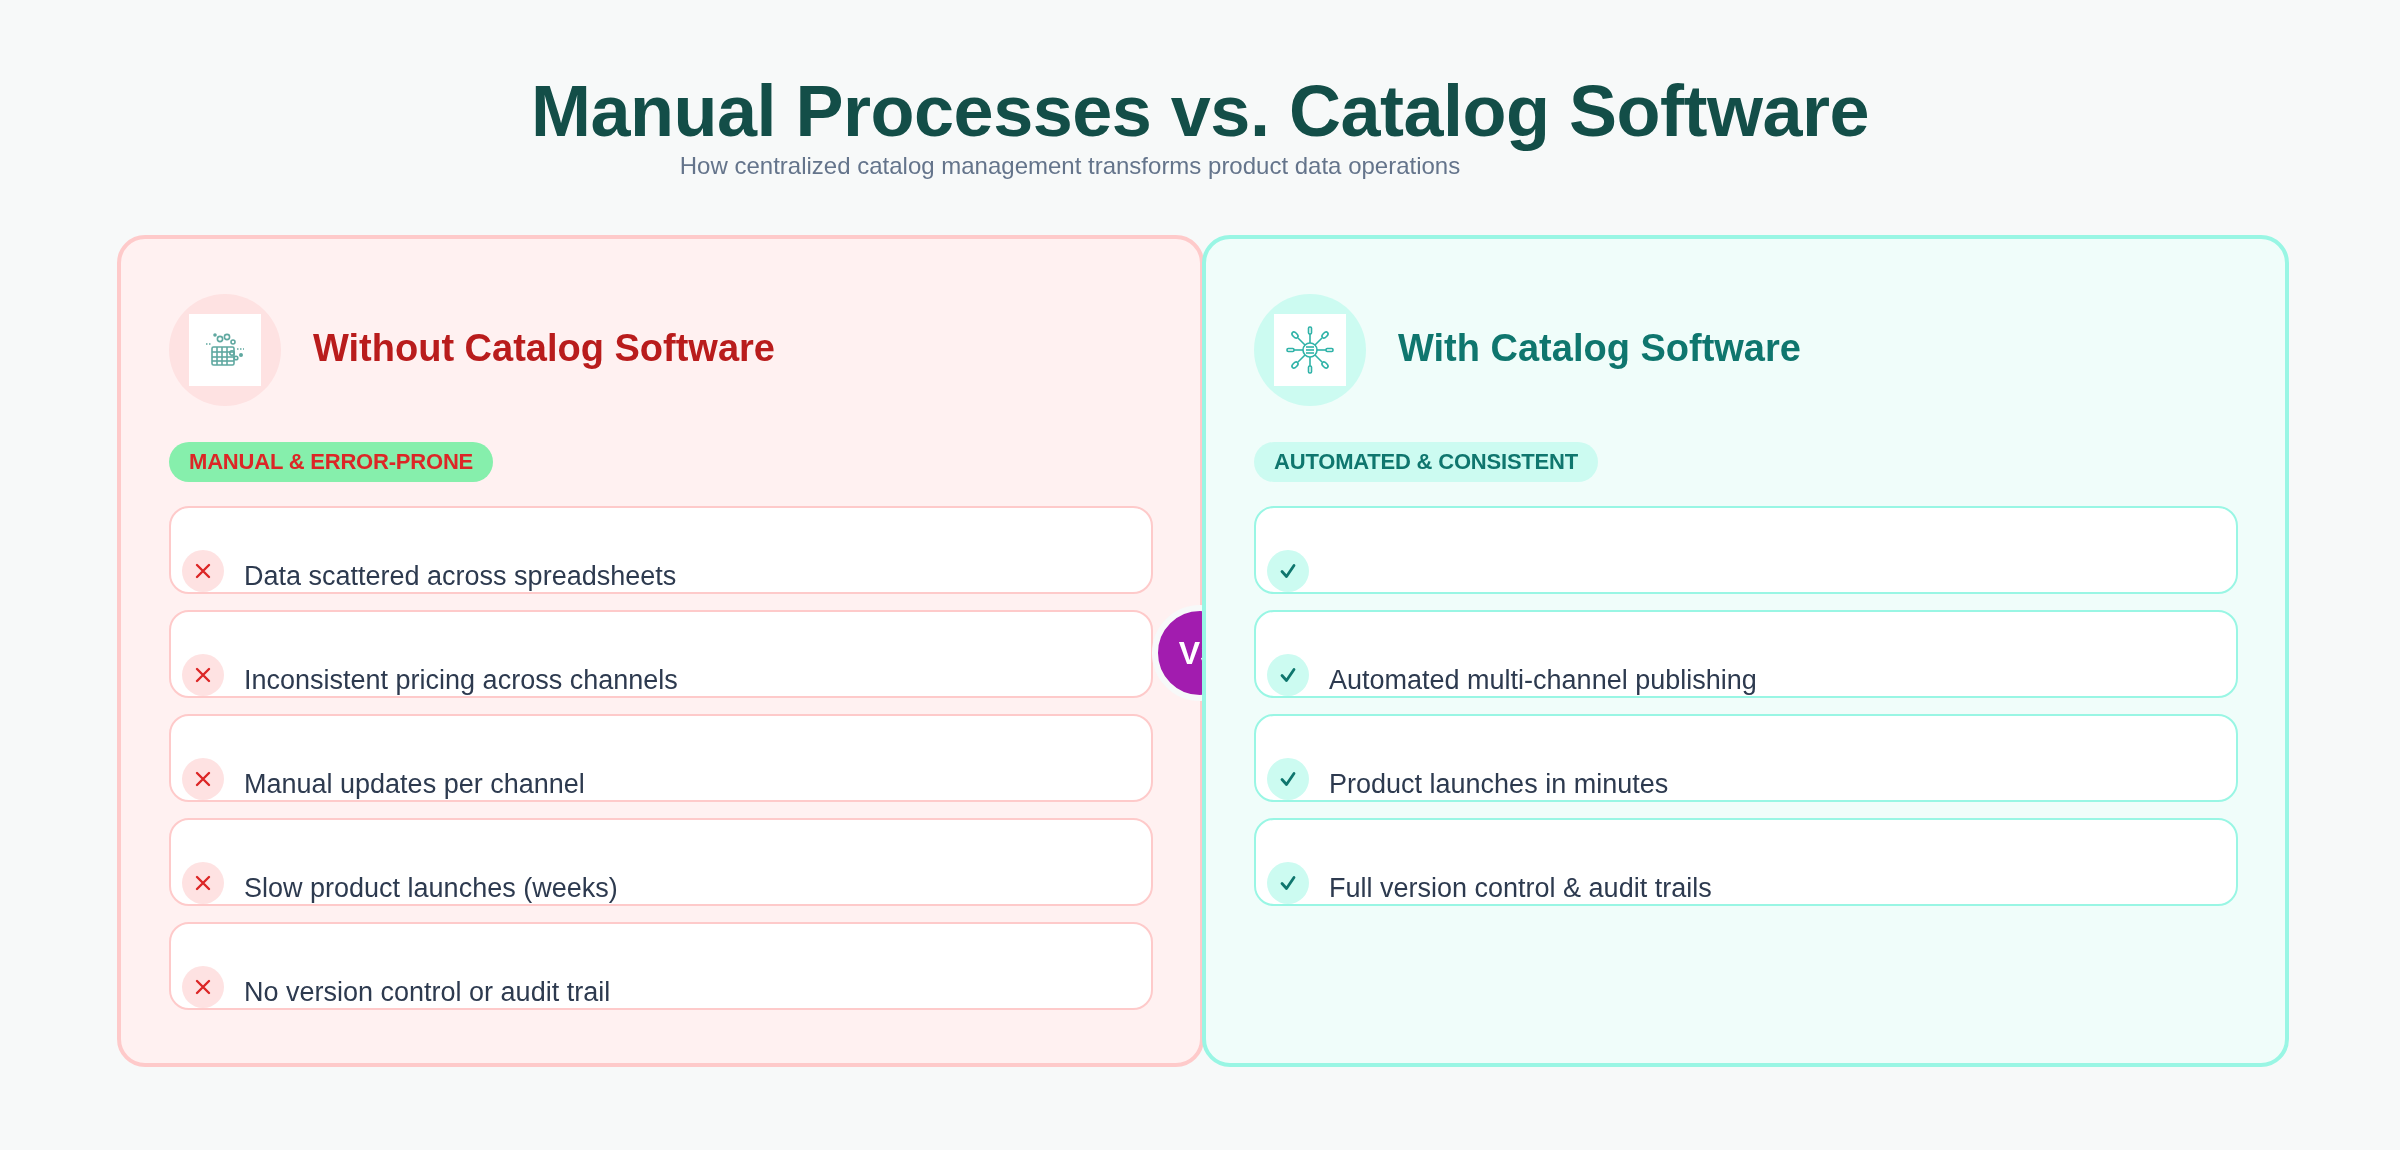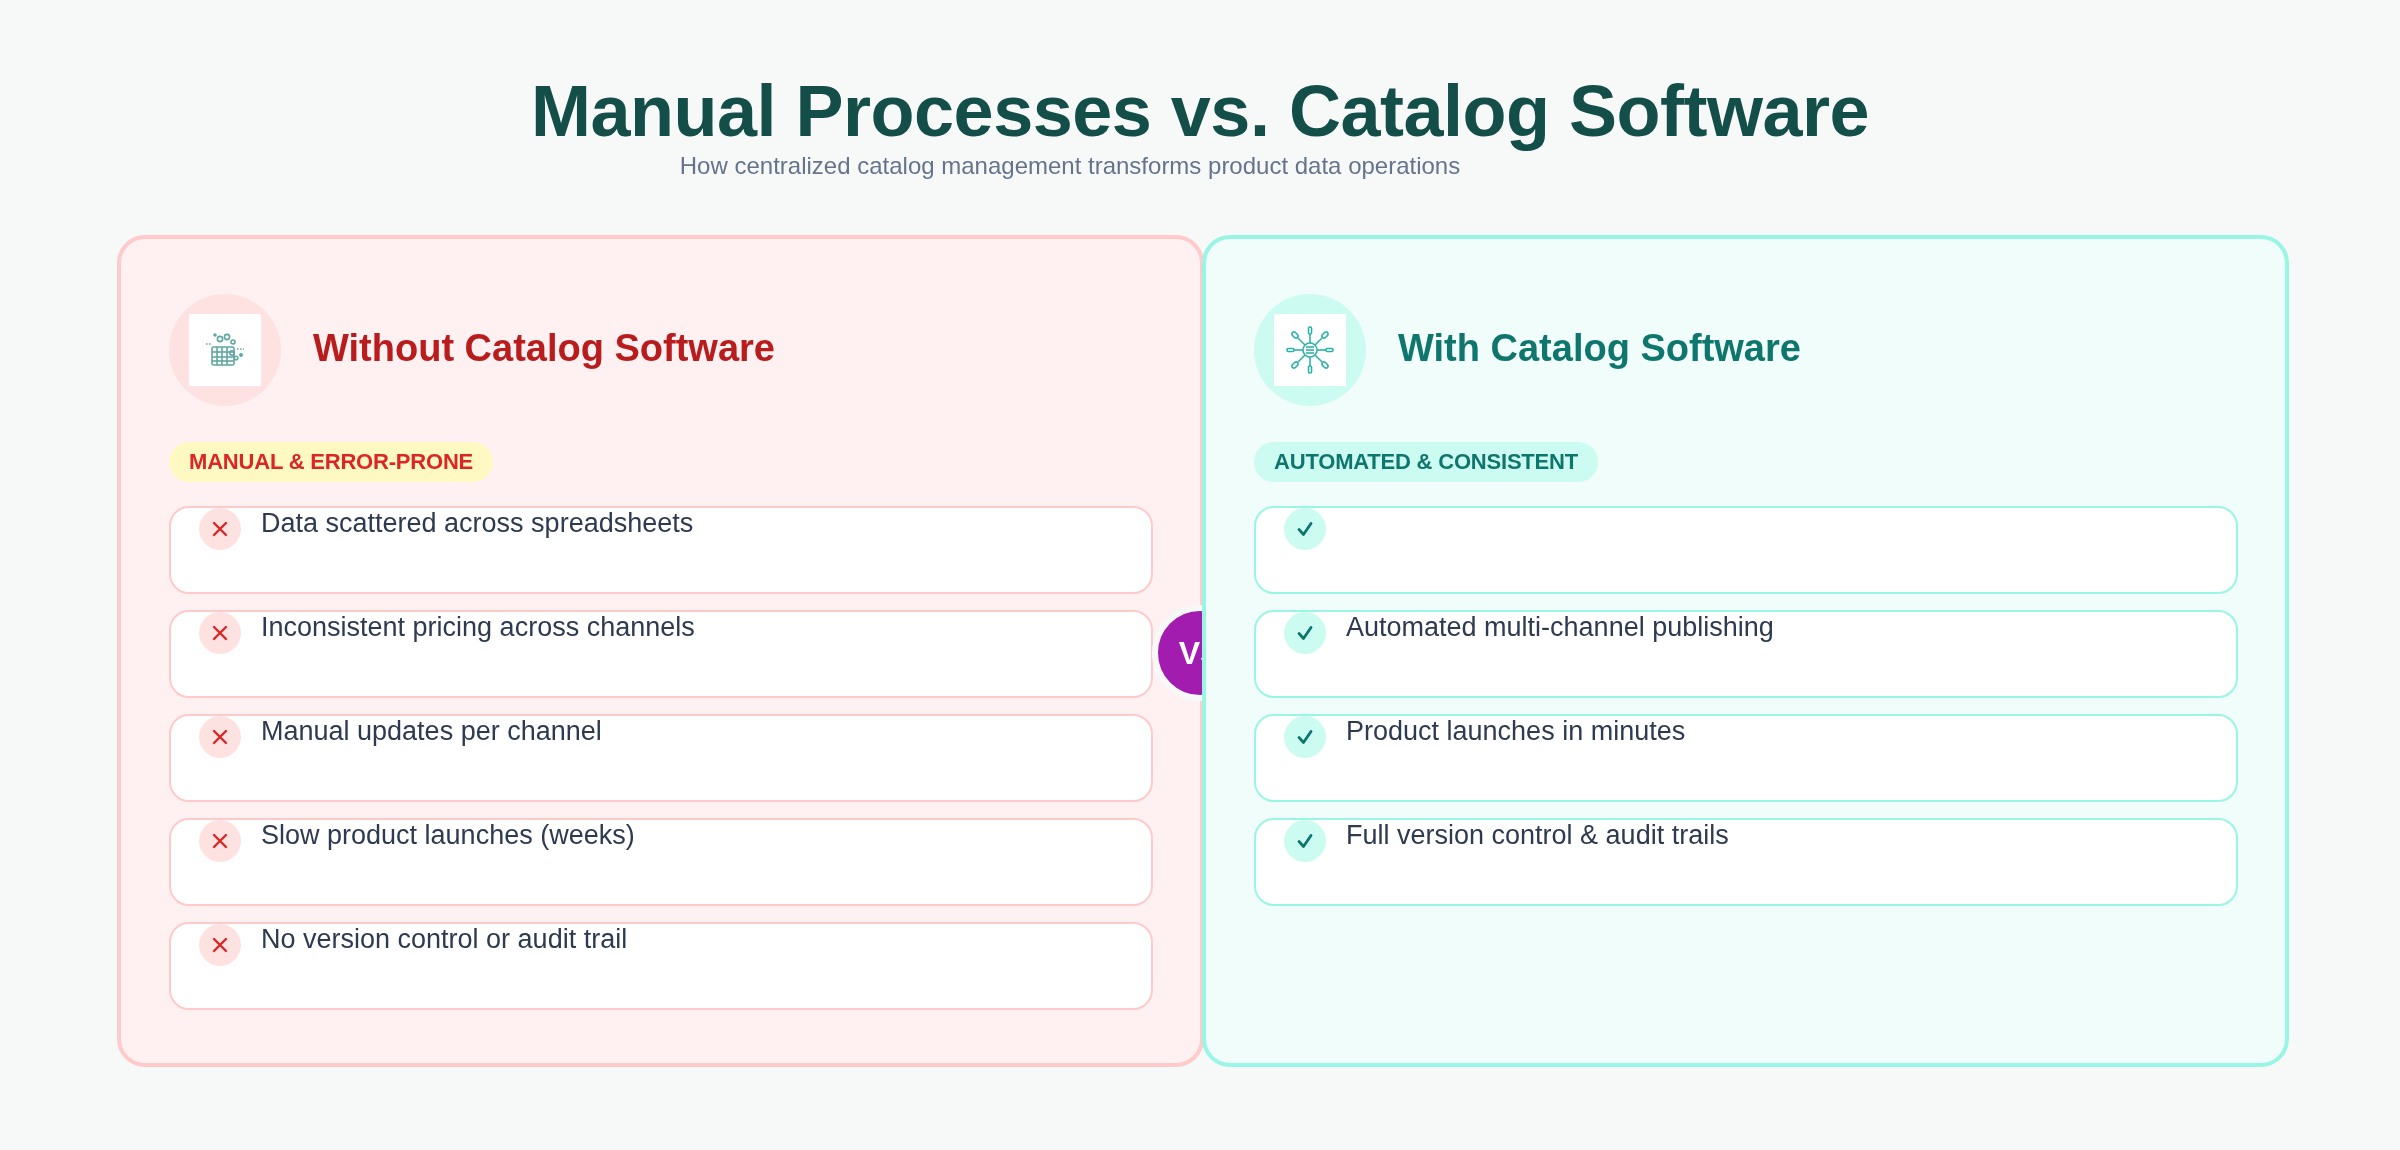--- a/index.html
+++ b/index.html
@@ -33,27 +33,27 @@
   .card-heading {
     position: absolute; left: 192px; top: 88px; font-size: 38px; font-weight: 700;
   }
   .bad .card-heading { color: #b91c1c; }
   .good .card-heading { color: #0f766e; }
 
   .badge {
     position: absolute; left: 48px; top: 203px; height: 40px; padding: 0 20px;
     border-radius: 20px; font-size: 22px; font-weight: 700; line-height: 40px; letter-spacing: -0.2px;
   }
-  .bad .badge { background: #fef9c3; color: #dc2626; }
+  .bad .badge { background: #86efac; color: #dc2626; }
   .good .badge { background: #ccfbf1; color: #0f766e; }
 
   .items { position: absolute; left: 48px; top: 267px; width: 984px; }
   .item {
     height: 88px; margin-bottom: 16px; background: #ffffff; border-radius: 20px; border: 2px solid;
-    display: flex; align-items: flex-start; padding-left: 28px;
+    display: flex; align-items: flex-end; padding-left: 11px;
   }
   .bad .item { border-color: #fecaca; }
   .good .item { border-color: #99f6e4; }
   .mark {
     width: 42px; height: 42px; border-radius: 50%; display: flex; align-items: center; justify-content: center;
     flex-shrink: 0;
   }
   .bad .mark { background: #fee2e2; }
   .good .mark { background: #ccfbf1; }
   .item-text { margin-left: 20px; font-size: 27px; color: #2d3a4f; }

